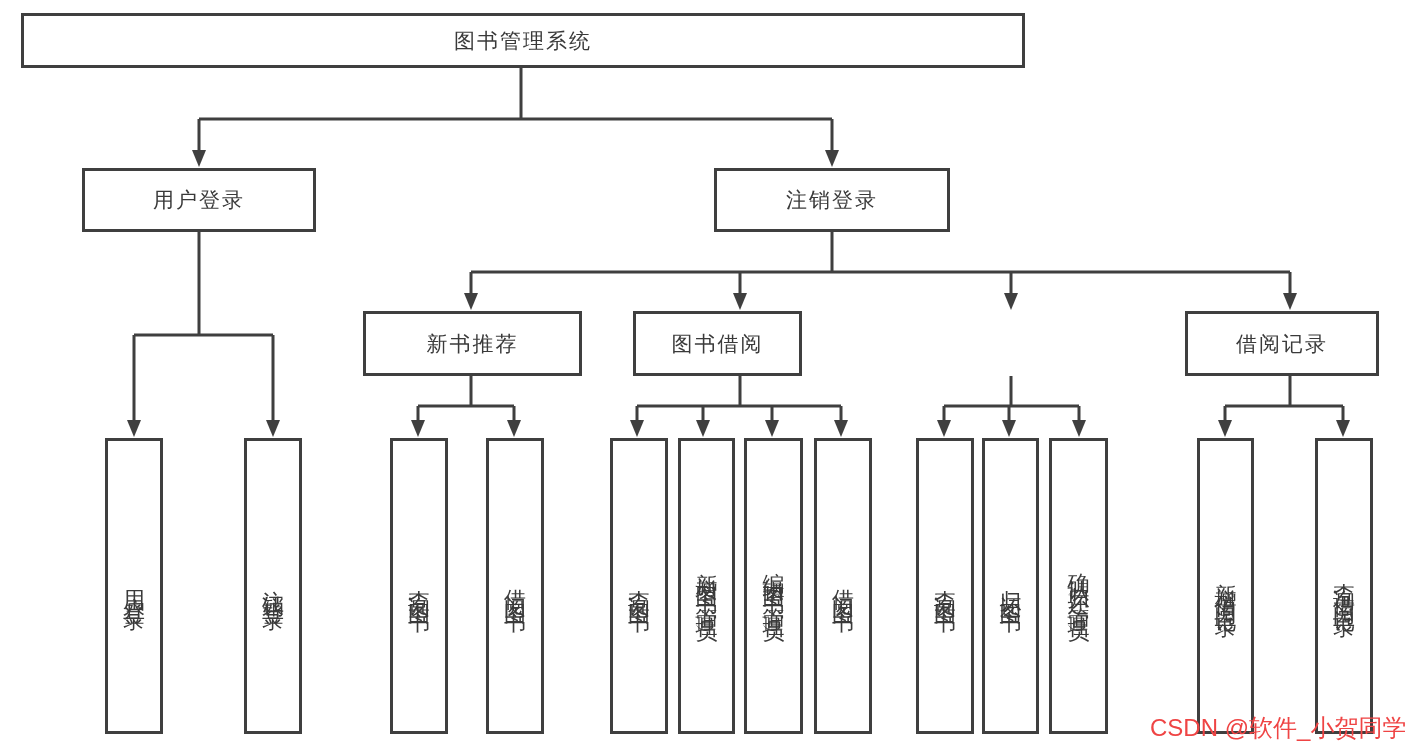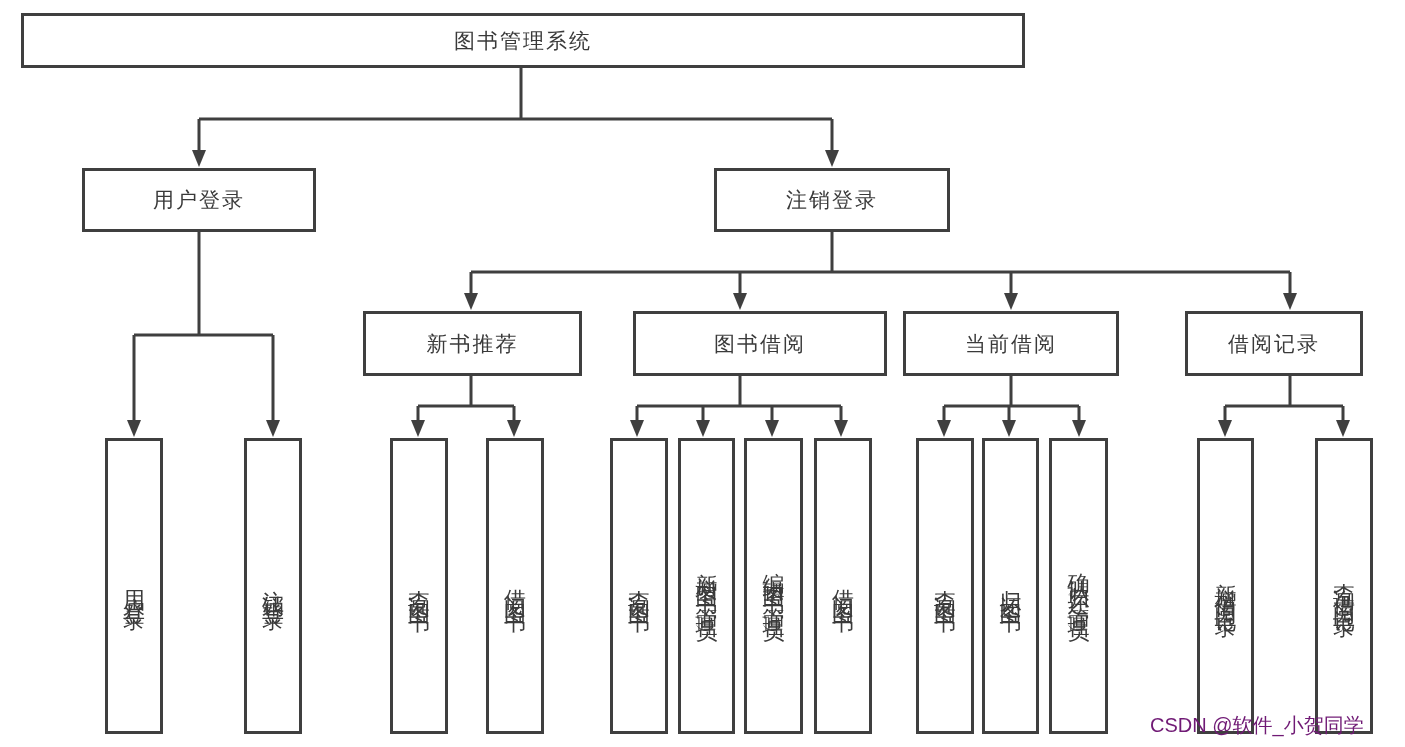--- a/index.html
+++ b/index.html
@@ -40,22 +40,22 @@
     text-orientation: mixed;
     font-size: 22px;
     letter-spacing: 7px;
     line-height: 1;
   }
   .watermark {
     position: absolute;
     left: 1150px;
     top: 712px;
     width: 250px;
-    font-size: 20px;
-    color: #701a75;
+    font-size: 24px;
+    color: #ef4444;
     white-space: nowrap;
     z-index: 5;
   }
 </style>
 </head>
 <body>
 
 <div class="canvas">
 
   <svg class="edges" width="1405" height="747" viewBox="0 0 1405 747" xmlns="http://www.w3.org/2000/svg">
@@ -97,23 +97,22 @@
       <polygon points="1336,420 1350,420 1343,437"></polygon>
     </g>
   </svg>
 
   <div class="node h-node" style="left:21px; top:13px; width:1004px; height:55px;">图书管理系统</div>
 
   <div class="node h-node" style="left:82px; top:168px; width:234px; height:64px;">用户登录</div>
   <div class="node h-node" style="left:714px; top:168px; width:236px; height:64px;">注销登录</div>
 
   <div class="node h-node" style="left:363px; top:311px; width:219px; height:65px;">新书推荐</div>
-  <div class="node h-node" style="left:633px; top:311px; width:254px; height:65px;">图书借阅</div>
-  <div class="node h-node" style="left:903px; top:311px; width:216px; height:65px;">当前借阅</div>
-  <div class="node h-node" style="left:1185px; top:311px; width:178px; height:65px;">借阅记录</div>
+  <div class="node h-node" style="left:633px; top:311px; width:169px; height:65px;">图书借阅</div>
+  <div class="node h-node" style="left:1185px; top:311px; width:194px; height:65px;">借阅记录</div>
 
   <div class="node v-node" style="left:105px; top:438px; width:58px; height:296px;">用户登录</div>
   <div class="node v-node" style="left:244px; top:438px; width:58px; height:296px;">注销登录</div>
 
   <div class="node v-node" style="left:390px; top:438px; width:58px; height:296px;">查询图书</div>
   <div class="node v-node" style="left:486px; top:438px; width:58px; height:296px;">借阅图书</div>
 
   <div class="node v-node" style="left:610px; top:438px; width:58px; height:296px;">查询图书</div>
   <div class="node v-node" style="left:678px; top:438px; width:57px; height:296px;">新增图书（管理员）</div>
   <div class="node v-node" style="left:744px; top:438px; width:59px; height:296px;">编辑图书（管理员）</div>

